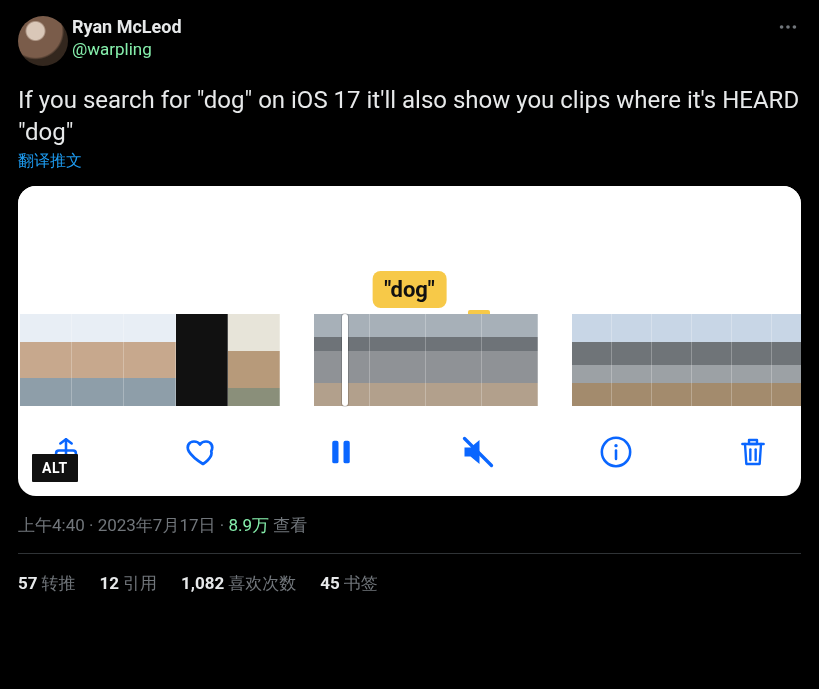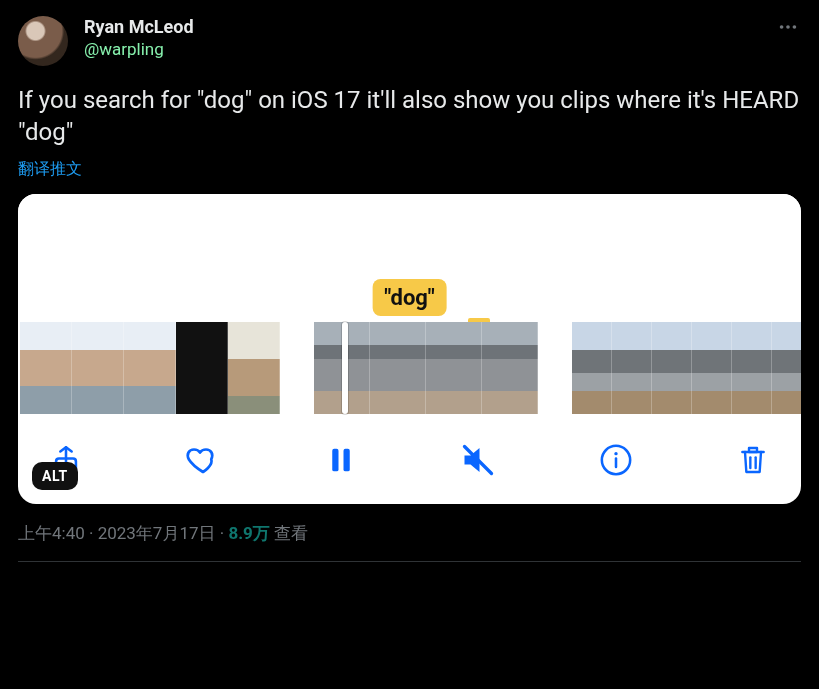--- a/index.html
+++ b/index.html
@@ -1,48 +1,48 @@
 <!DOCTYPE html>
 <html><head>
 <meta charset="utf-8">
 <style>
   * { box-sizing: border-box; margin: 0; padding: 0; }
   html, body { width: 819px; height: 689px; background: #000; font-family: -apple-system, "Segoe UI", Roboto, Helvetica, Arial, sans-serif; color: #e7e9ea; overflow: hidden; }
   .tweet { padding: 16px 18px 0 18px; position: relative; }
   .more-btn { position: absolute; top: 10px; right: 14px; color: #71767b; cursor: pointer; padding: 6px; border-radius: 999px; }
   .more-btn svg { display: block; }
-  .header { display: flex; gap: 16px; align-items: flex-start; }
+  .header { display: flex; gap: 4px; align-items: flex-start; }
   .avatar { width: 50px; height: 50px; border-radius: 50%; background: radial-gradient(circle at 35% 30%, #d9c7b8 0 18%, #7a5c4a 22% 55%, #33271e 60% 100%); flex: 0 0 auto; }
   .names { display: flex; flex-direction: column; line-height: 1.25; }
   .display-name { font-weight: 700; font-size: 18px; color: #e7e9ea; }
   .handle { color: #86efac; font-size: 17px; }
   .body-text { font-size: 24px; line-height: 1.35; color: #e7e9ea; margin-top: 18px; }
-  .translate-link { color: #1d9bf0; font-size: 16px; margin-top: 10px; display: inline-block; }
+  .translate-link { color: #1d9bf0; font-size: 16px; margin-top: 2px; display: inline-block; }
   .media-card { margin-top: 14px; width: 100%; border-radius: 18px; background: #fff; overflow: hidden; position: relative; }
   .media-top { height: 128px; background: #fff; position: relative; }
   .dog-label { position: absolute; left: 50%; bottom: 6px; transform: translateX(-50%); background: #f7c948; color: #111; font-weight: 700; font-size: 22px; padding: 6px 12px; border-radius: 8px; }
   .yellow-tick { position: absolute; left: 450px; bottom: -4px; width: 22px; height: 8px; background: #f7c948; border-radius: 2px; }
   .timeline { display: flex; gap: 34px; padding: 0 2px; height: 92px; background: #fff; position: relative; }
   .clip-group { display: flex; height: 92px; }
   .frame { height: 92px; width: 52px; border-right: 1px solid rgba(255,255,255,0.25); }
   .g1 .frame:nth-child(1),
   .g1 .frame:nth-child(2),
   .g1 .frame:nth-child(3) { background: linear-gradient(180deg,#e8eef5 0 30%, #c7a88d 30% 70%, #b54848 50% 60%, #8e9ea9 70% 100%); }
   .g1 .frame:nth-child(4) { background: linear-gradient(180deg,#111 0 100%); }
   .g1 .frame:nth-child(5) { background: linear-gradient(180deg,#e7e4d9 0 40%, #b79a7a 40% 80%, #8a8f7a 80% 100%); }
   .g2 { position: relative; }
   .g2 .frame { width: 56px; background: linear-gradient(180deg,#a7b0b8 0 25%, #6e7378 25% 40%, #8f9296 40% 75%, #b2a08c 75% 100%); }
   .playhead { position: absolute; top: 0; left: 28px; width: 6px; height: 92px; background: #fff; border-radius: 3px; box-shadow: 0 0 0 1px rgba(0,0,0,0.15); }
   .g3 .frame { width: 40px; background: linear-gradient(180deg,#c8d6e6 0 30%, #6f7478 30% 55%, #9ca1a5 55% 75%, #a38b6d 75% 100%); }
   .toolbar { display: flex; justify-content: space-between; align-items: center; padding: 26px 28px 24px 28px; }
   .tool-btn { width: 40px; height: 40px; display: flex; align-items: center; justify-content: center; color: #0a66ff; cursor: pointer; }
   .tool-btn svg { display: block; }
-  .alt-badge { position: absolute; left: 14px; bottom: 14px; background: #111; color: #fff; font-weight: 700; font-size: 14px; padding: 6px 10px; border-radius: 10px; letter-spacing: 0.5px; }
+  .alt-badge { position: absolute; left: 14px; bottom: 14px; background: #111; color: #fff; font-weight: 700; font-size: 14px; padding: 6px 10px; border-radius: 1px; letter-spacing: 0.5px; }
   .meta-row { color: #71767b; font-size: 17px; margin-top: 18px; }
-  .meta-row .views-count { color: #0f766e; font-weight: 700; }
+  .meta-row .views-count { color: #86efac; font-weight: 400; }
   .divider { height: 1px; background: #2f3336; margin: 16px 0 0 0; }
   .stats-row { display: flex; gap: 24px; color: #71767b; font-size: 17px; padding: 18px 0 0 0; }
   .stats-row .num { color: #e7e9ea; font-weight: 700; margin-right: 4px; }
 </style>
 </head>
 <body>
 
 <div class="tweet">
 
   <div class="more-btn">
@@ -141,14 +141,20 @@
 
     <div class="alt-badge">ALT</div>
   </div>
 
   <div class="meta-row">
     <span>上午4:40</span><span> · </span><span>2023年7月17日</span><span> · </span><span class="views-count">8.9万</span><span> 查看</span>
   </div>
 
   <div class="divider"></div>
 
+  <div class="stats-row">
+    <div><span class="num">57</span><span>转推</span></div>
+    <div><span class="num">12</span><span>引用</span></div>
+    <div><span class="num">1,082</span><span>喜欢次数</span></div>
+    <div><span class="num">45</span><span>书签</span></div>
+  </div>
 
 </div>
 
 </body></html>

